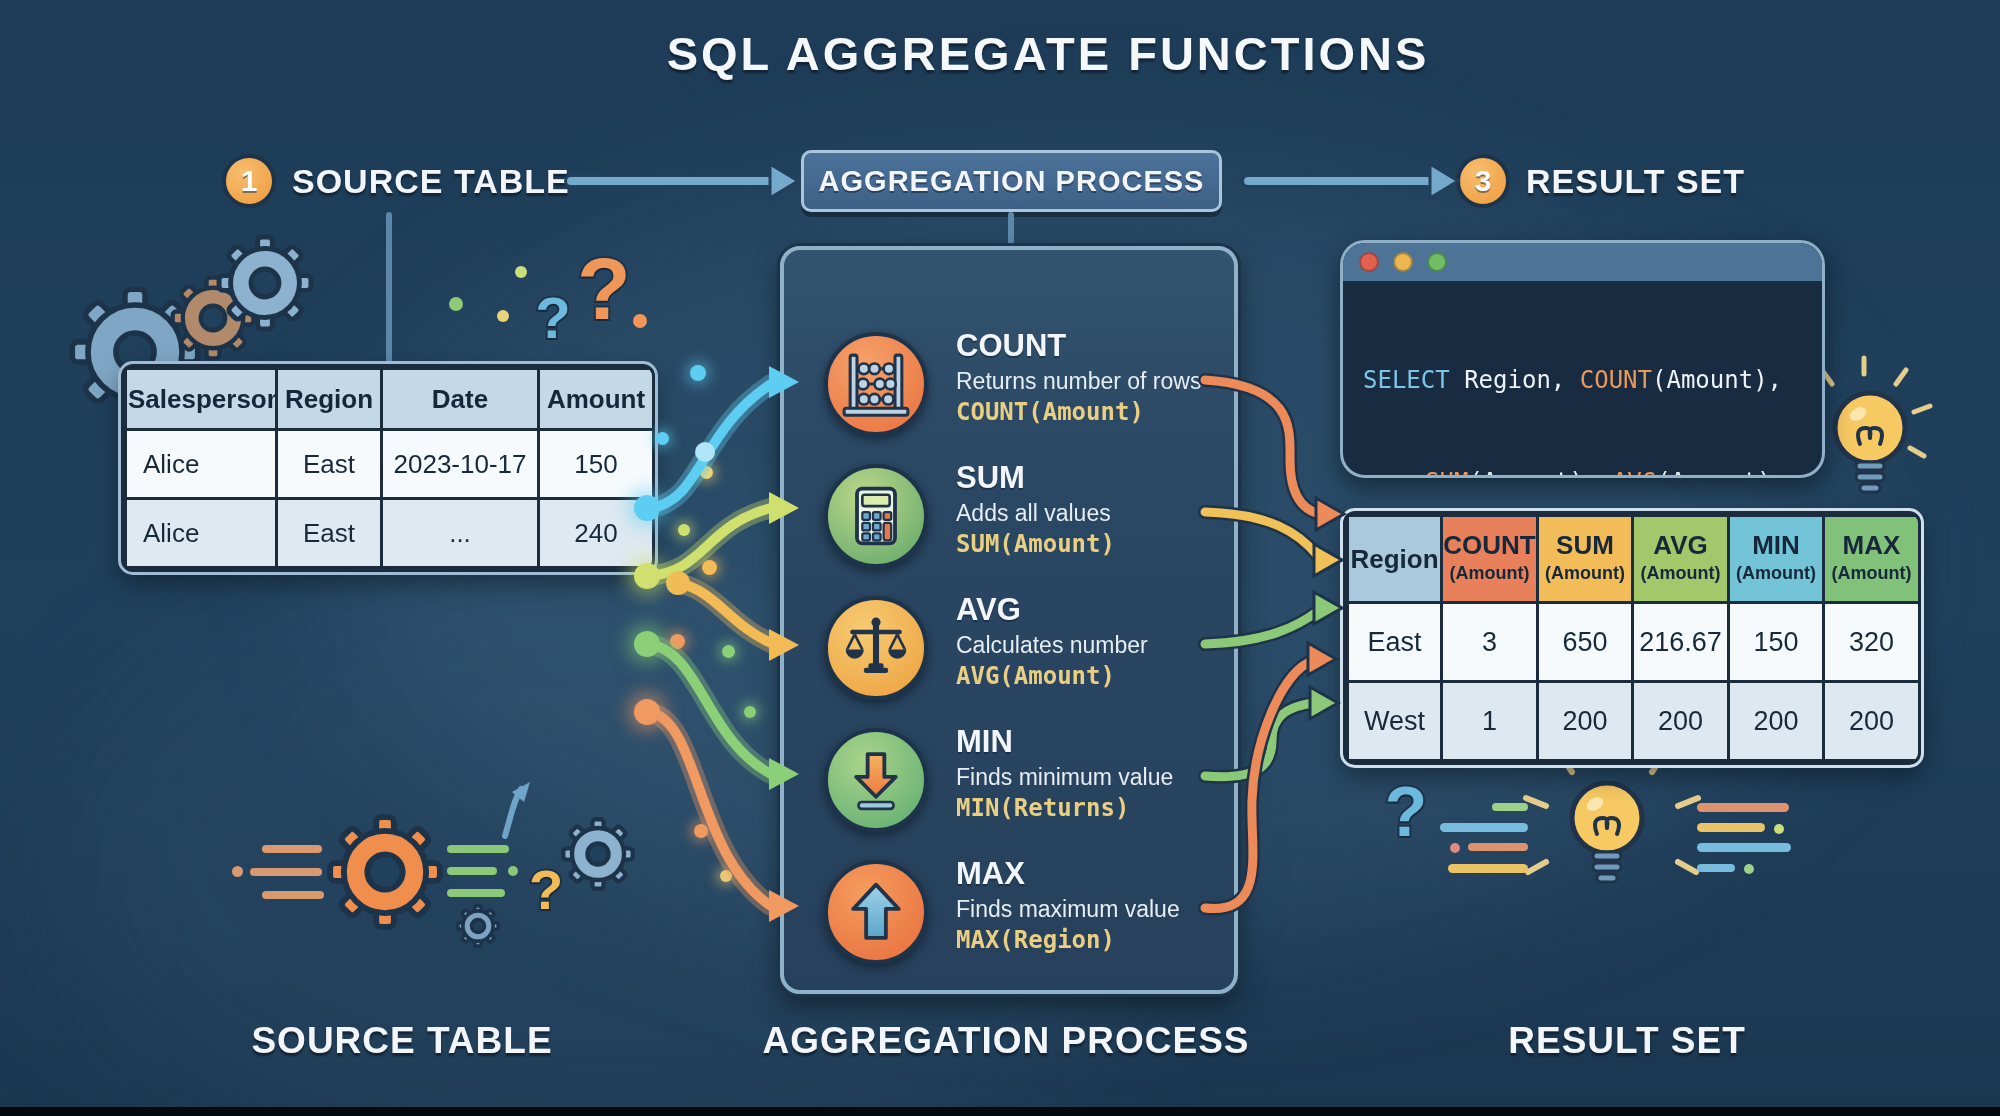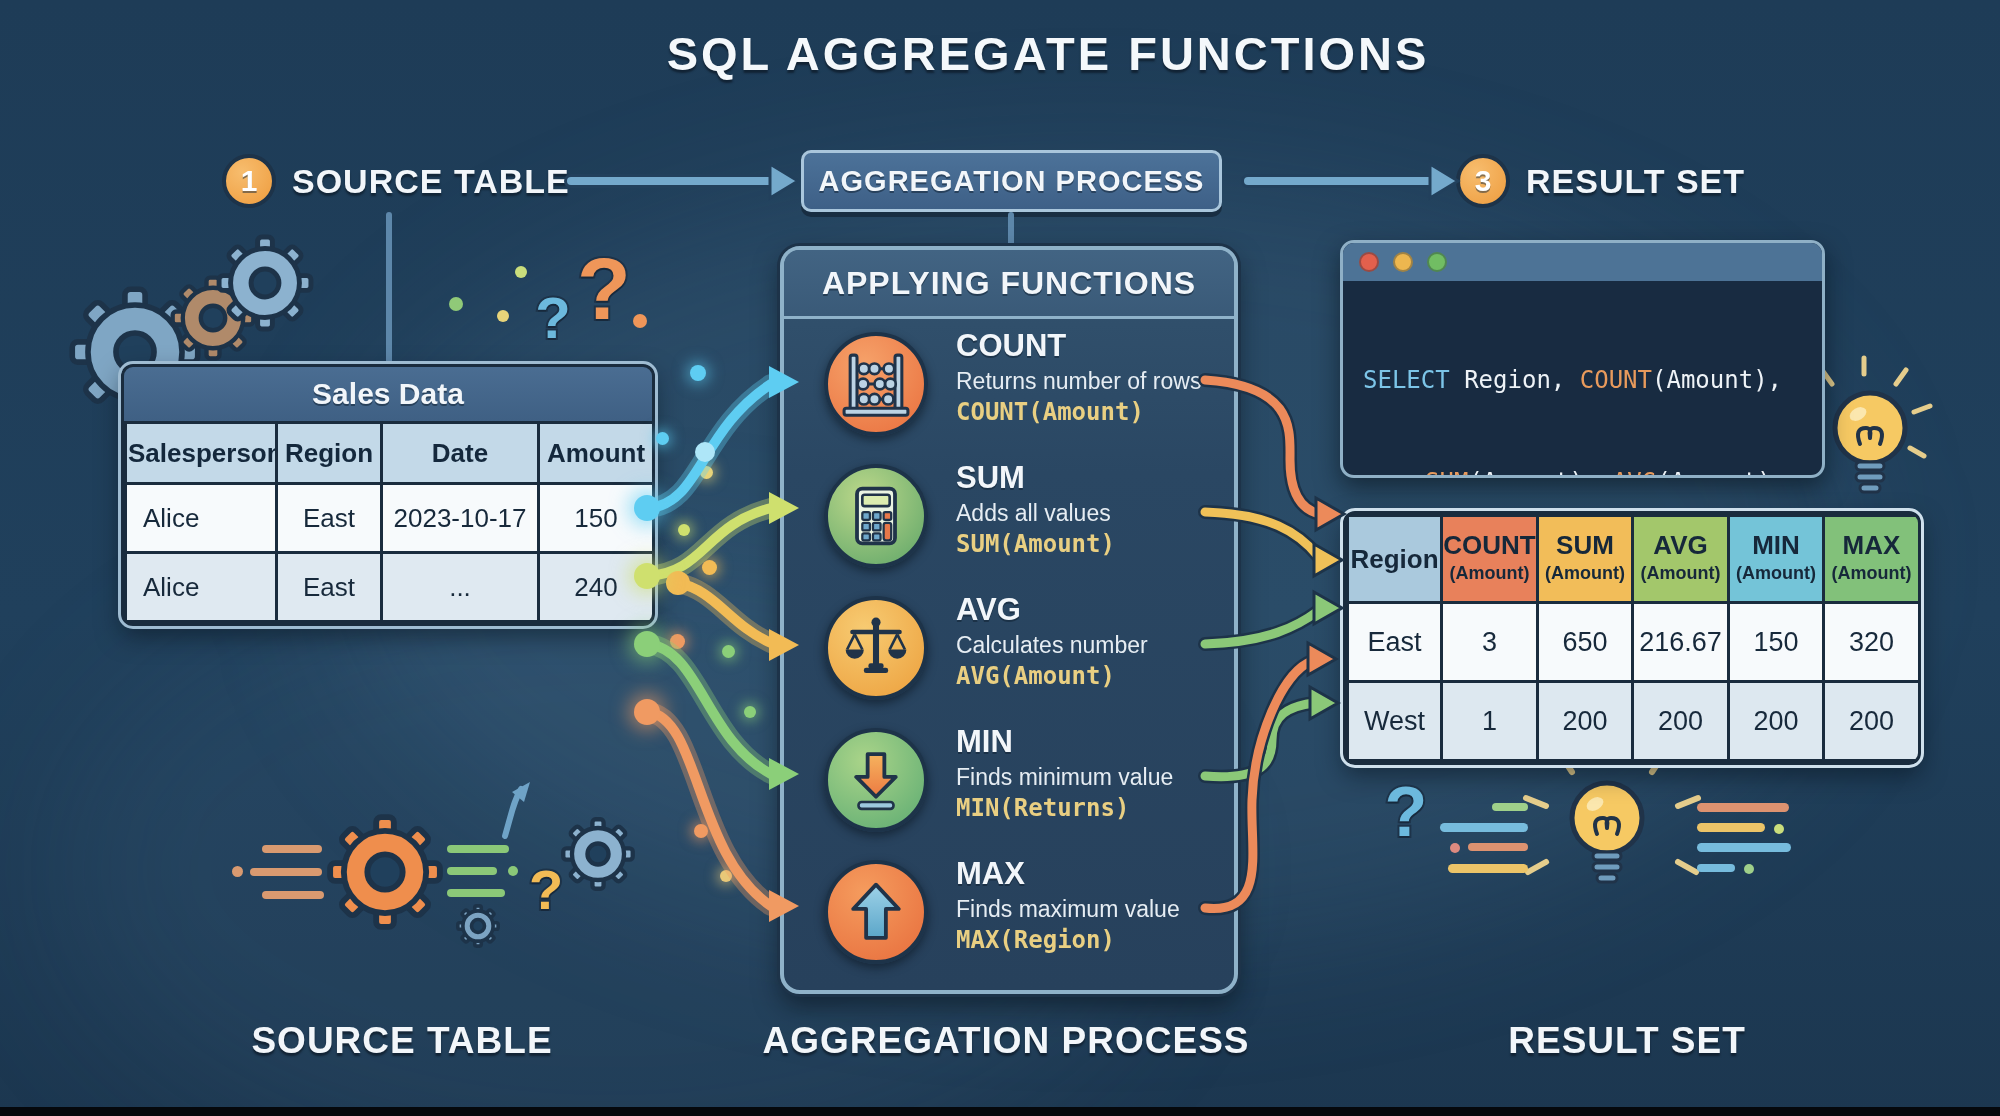--- a/index.html
+++ b/index.html
@@ -73,21 +73,21 @@
   .icon-max{background:radial-gradient(circle at 38% 30%,#f59c5e,#e76d3c);}
   .func-icon svg{position:absolute;left:10px;top:10px;}
   .func-name{position:absolute;left:132px;top:-4px;font-size:31px;font-weight:800;
     text-shadow:0 2px 0 rgba(14,30,46,.5);}
   .func-desc{position:absolute;left:132px;top:36px;font-size:23px;color:#e6edf3;white-space:nowrap;}
   .func-code{position:absolute;left:132px;top:66px;font-size:24px;font-weight:700;
     font-family:"DejaVu Sans Mono",monospace;color:#e9cf82;}
 
   
   #result-window{position:absolute;left:1340px;top:240px;width:485px;height:238px;
-    border:3px solid #8fb0c6;border-radius:14px;overflow:hidden;box-sizing:border-box;
+    border:3px solid #8fb0c6;border-radius:25px;overflow:hidden;box-sizing:border-box;
     background:#182b41;box-shadow:0 10px 24px rgba(6,14,22,.55);}
   #result-window-titlebar{height:38px;background:#4d7396;display:flex;align-items:center;padding-left:16px;gap:14px;}
   .win-dot{width:20px;height:20px;border-radius:50%;border:2px solid rgba(20,35,50,.35);box-sizing:border-box;}
   .win-dot.red{background:#e2604d;} .win-dot.yellow{background:#edb74f;} .win-dot.green{background:#71bd63;}
   #sql-code{padding:14px 20px;font-family:"DejaVu Sans Mono",monospace;font-size:24px;line-height:34px;white-space:pre;}
   #sql-code .kw{color:#7cc5e8;} #sql-code .fn{color:#e89a5c;} #sql-code .pl{color:#eef3f7;}
   #sql-code .indent{padding-left:62px;}
 
   
   #result-table{position:absolute;left:1343px;top:511px;width:572px;
@@ -207,21 +207,20 @@
   <div id="step1-label" class="step-label">SOURCE TABLE</div>
   <div id="process-box">AGGREGATION PROCESS</div>
   <div id="step3-circle" class="step-circle">
       <span>3</span>
     </div>
   <div id="step3-label" class="step-label">RESULT SET</div>
   <div id="stub-source" class="v-stub"></div>
   <div id="stub-process" class="v-stub"></div>
 
   <div id="source-table">
-    <div id="source-table-title">Sales Data</div>
     <table>
       <colgroup>
           <col style="width:151px">
           <col style="width:105px">
           <col style="width:157px">
           <col style="width:115px">
         </colgroup>
       <tbody>
           <tr>
         <th>Salesperson</th>
@@ -244,21 +243,20 @@
     </tbody>
       </table>
   </div>
 
   <div class="row-dot" style="left:634px;top:495px;background:#5ecdf2;box-shadow:0 0 18px 6px rgba(94,205,242,.55);"></div>
   <div class="row-dot" style="left:634px;top:563px;background:#cfe06e;box-shadow:0 0 18px 6px rgba(207,224,110,.55);"></div>
   <div class="row-dot" style="left:634px;top:631px;background:#8bcf79;box-shadow:0 0 18px 6px rgba(139,207,121,.55);"></div>
   <div class="row-dot" style="left:634px;top:699px;background:#f09a62;box-shadow:0 0 18px 6px rgba(240,154,98,.55);"></div>
 
   <div id="functions-panel">
-    <div id="functions-panel-header">APPLYING FUNCTIONS</div>
 
     <div class="func-item" style="top:82px;">
       <div class="func-icon icon-count">
         <svg width="76" height="76" viewBox="0 0 100 100">
           <rect x="16" y="12" width="9" height="72" rx="3" fill="#bcd3e4" stroke="#203349" stroke-width="4"></rect>
           <rect x="75" y="12" width="9" height="72" rx="3" fill="#bcd3e4" stroke="#203349" stroke-width="4"></rect>
           <rect x="8" y="82" width="84" height="9" rx="3" fill="#bcd3e4" stroke="#203349" stroke-width="4"></rect>
           <g stroke="#203349" stroke-width="4">
               <line x1="25" y1="30" x2="75" y2="30"></line>
               <line x1="25" y1="50" x2="75" y2="50"></line>

